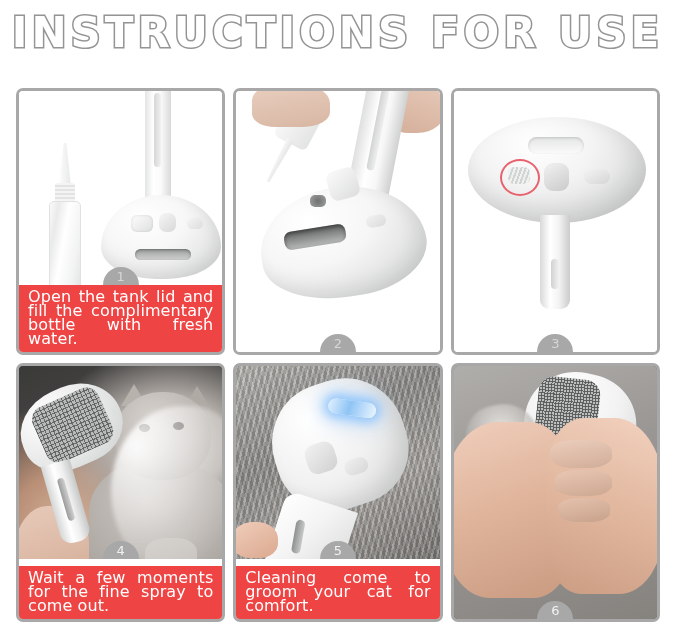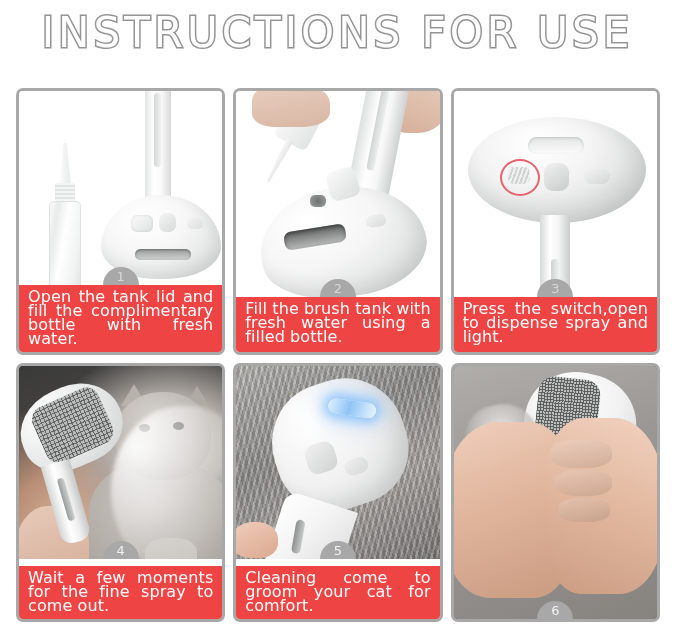--- a/index.html
+++ b/index.html
@@ -27,21 +27,21 @@
     position: absolute;
     left: 0;
     top: 6px;
     width: 675px;
     text-align: center;
   }
   .title {
     display: inline-block;
     font-family: "DejaVu Sans", sans-serif;
     font-size: 42px;
-    font-weight: 400;
+    font-weight: 700;
     line-height: 54px;
     letter-spacing: 4px;
     color: #ffffff;
     -webkit-text-stroke: 3px #949494;
     paint-order: stroke fill;
     white-space: nowrap;
   }
 
   
   .grid {
@@ -590,41 +590,39 @@
           <div class="bottle2">
             <div class="b"></div>
             <div class="t"></div>
           </div>
           <div class="hand-top"></div>
         </div>
         <div class="badge">
           <span>2</span>
         </div>
       </div>
-      <div class="caption cap3">Fill the brush tank with fresh water using a filled bottle.</div>
     </div>
 
     <div class="panel">
       <div class="photo p3">
         <div class="ill">
           <div class="head3"></div>
           <div class="slot3"></div>
           <div class="sw"></div>
           <div class="knob3"></div>
           <div class="btn3"></div>
           <div class="stem3">
             <div class="slot"></div>
           </div>
           <div class="redring ring3"></div>
         </div>
         <div class="badge">
           <span>3</span>
         </div>
       </div>
-      <div class="caption cap3">Press the switch,open to dispense spray and light.</div>
     </div>
 
     <div class="panel dark">
       <div class="photo p4">
         <div class="bg"></div>
         <div class="ill">
           <div class="ear l"></div>
           <div class="ear r"></div>
           <div class="catbody"></div>
           <div class="catface"></div>

